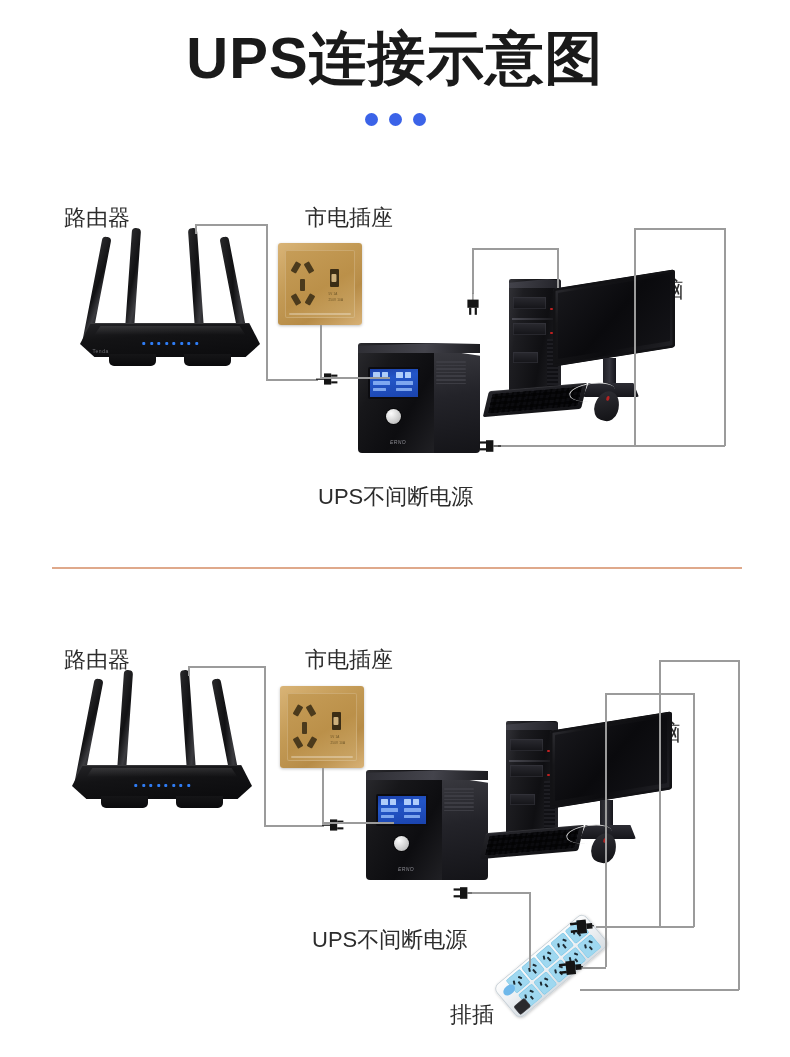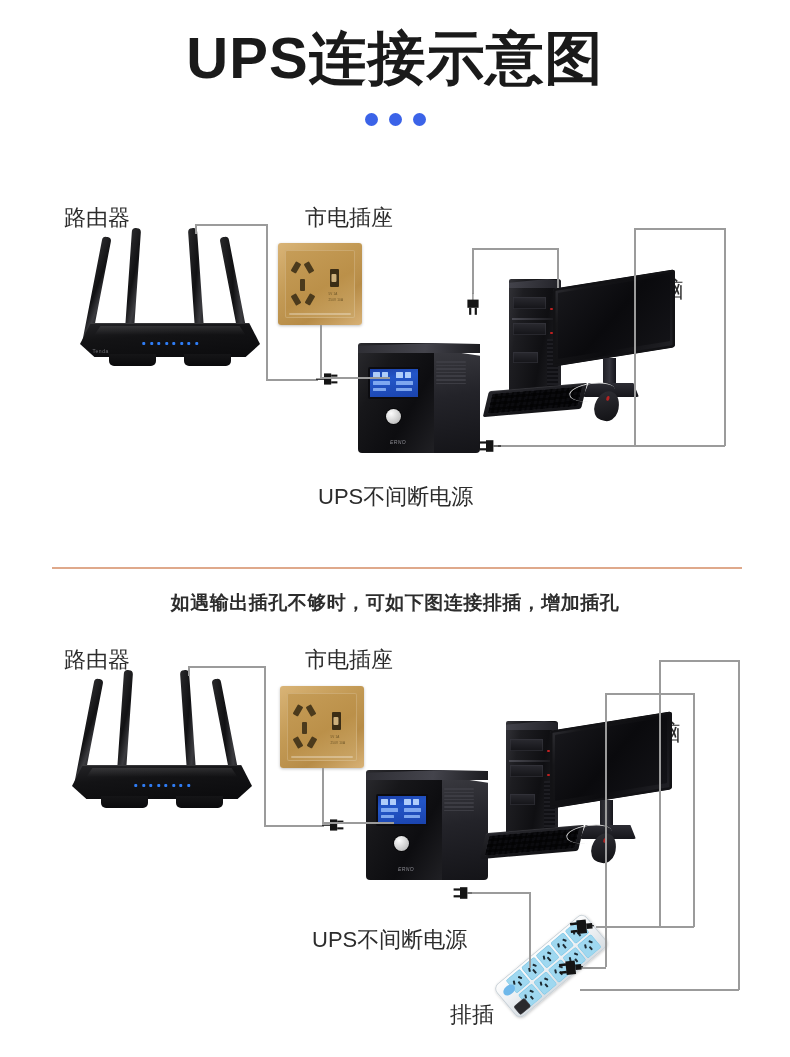--- a/index.html
+++ b/index.html
@@ -339,21 +339,20 @@
   <div class="plug" style="left:475px; top:437px;">
     <svg width="26" height="18" viewBox="0 0 26 18" style="transform:scaleX(-1)">
         <path d="M0 8.4h7.6v1.2H0z" fill="#141414"></path>
         <path d="M7.6 3.2h7.4v11.6H7.6z" fill="#141414"></path>
         <rect x="15" y="4.4" width="6.4" height="2.2" fill="#141414"></rect>
         <rect x="15" y="11.2" width="6.4" height="2.2" fill="#141414"></rect>
       </svg>
   </div>
 
   <div class="divider" style="background: rgb(223, 169, 139);"></div>
-  <div class="note">如遇输出插孔不够时，可如下图连接排插，增加插孔</div>
 
   <div class="lbl big" style="left:64px; top:645px;">路由器</div>
   <div class="lbl big" style="left:305px; top:645px;">市电插座</div>
   <div class="lbl big" style="left:637px; top:718px;">电脑</div>
   <div class="lbl big" style="left:312px; top:925px;">UPS不间断电源</div>
   <div class="lbl big" style="left:450px; top:1000px;">排插</div>
 
   <div class="router" style="left:72px; top:672px; width:180px; height:140px;">
     <div class="ant" style="left:12px;  top:6px;   height:112px; transform: rotate(11deg);"></div>
     <div class="ant" style="left:48px;  top:-2px;  height:118px; transform: rotate(4deg);"></div>

